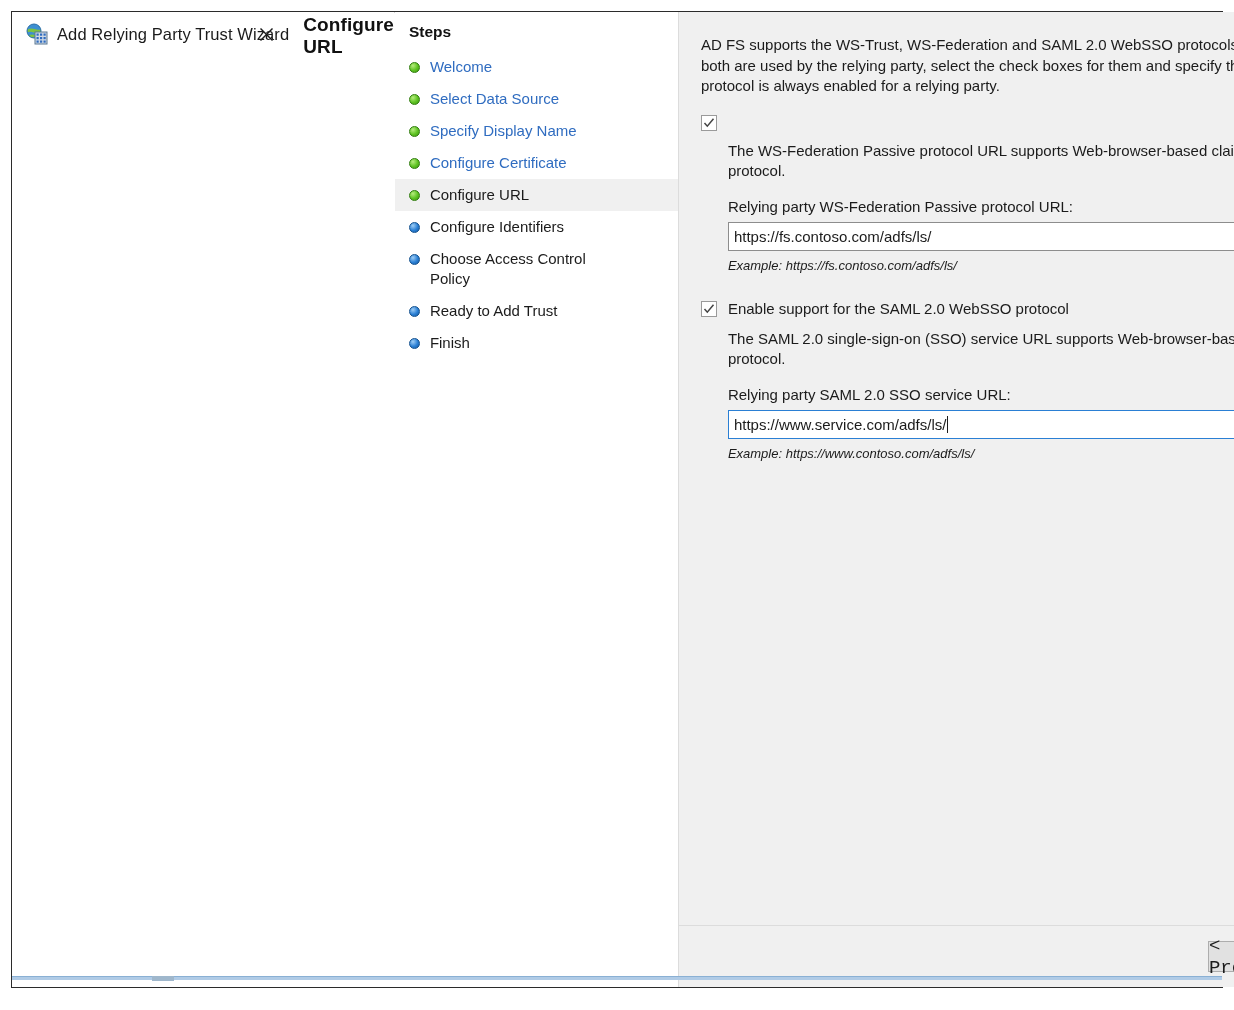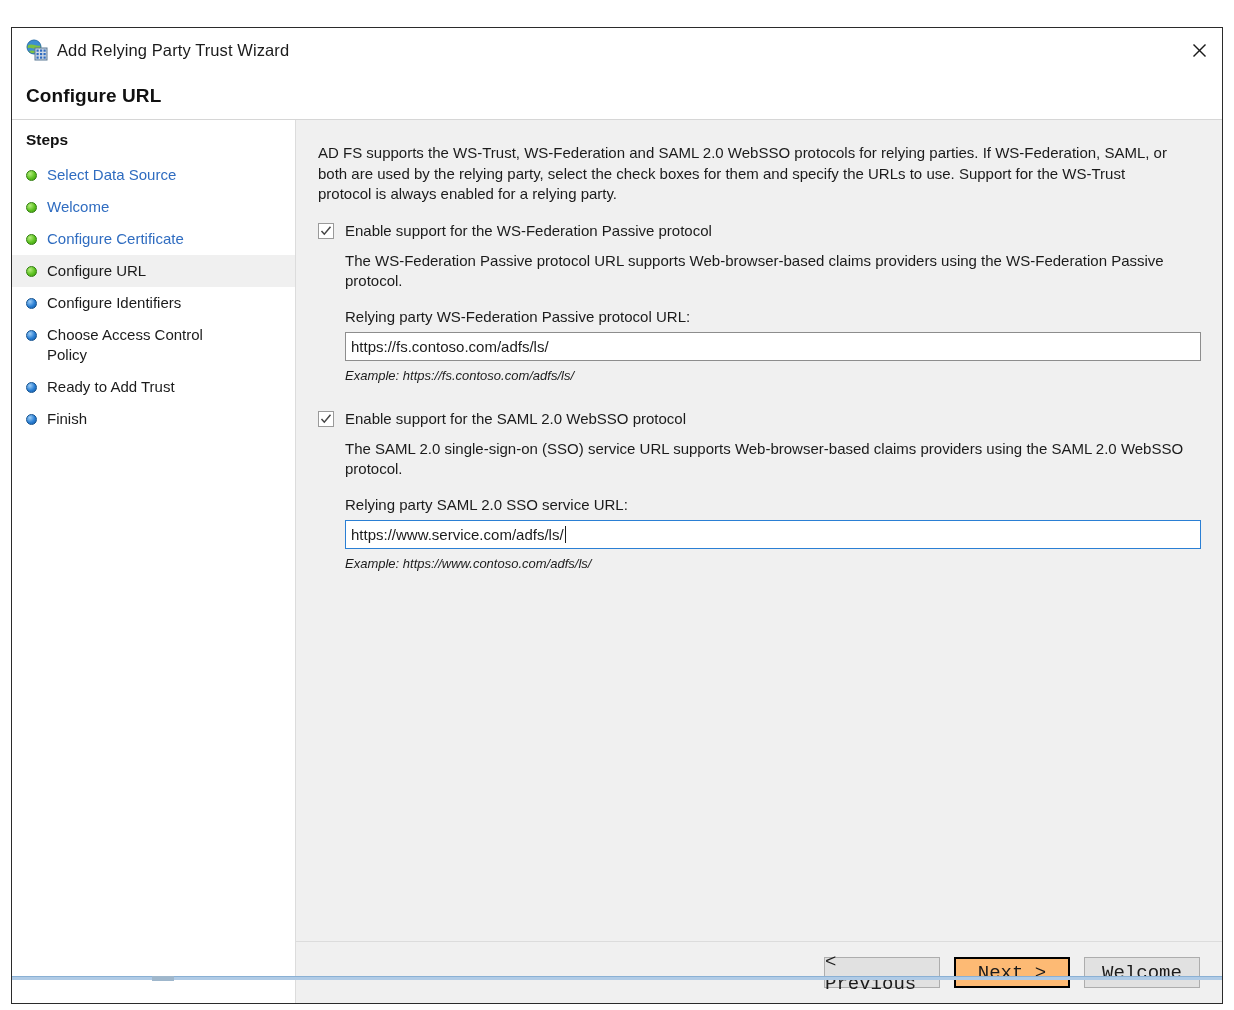--- a/index.html
+++ b/index.html
@@ -24,22 +24,21 @@
   .window {
     position: absolute;
     left: 11px;
     top: 11px;
     width: 1212px;
     height: 977px;
     background: #ffffff;
     border: 1px solid #2b2b2b;
     box-sizing: border-box;
     display: flex;
-    flex-direction: column;
-    margin-top: 16px;
+    flex-direction: row;
   }
   .window-bottom-edge {
     position: absolute;
     left: 12px;
     top: 976px;
     width: 1210px;
     height: 4px;
     background: #b0cbe6;
     border-top: 1px solid #8ab0d4;
     box-sizing: border-box;
@@ -345,25 +344,29 @@
     </div>
     <div class="header-rule"></div>
 
     <div class="body-area">
 
       <div class="sidebar">
         <div class="sidebar-title">Steps</div>
 
         <div class="step">
           <span class="bullet done"></span>
-          <span class="step-label">Select Data Source</span>
+          <span class="step-label">Welcome</span>
         </div>
         <div class="step">
           <span class="bullet done"></span>
-          <span class="step-label">Welcome</span>
+          <span class="step-label">Select Data Source</span>
+        </div>
+        <div class="step">
+          <span class="bullet done"></span>
+          <span class="step-label">Specify Display Name</span>
         </div>
         <div class="step">
           <span class="bullet done"></span>
           <span class="step-label">Configure Certificate</span>
         </div>
         <div class="step current">
           <span class="bullet done"></span>
           <span class="step-label">Configure URL</span>
         </div>
         <div class="step future">
@@ -389,21 +392,20 @@
         <div class="content-inner">
 
           <p class="intro">AD FS supports the WS-Trust, WS-Federation and SAML 2.0 WebSSO protocols for relying parties.  If WS-Federation, SAML, or both are used by the relying party, select the check boxes for them and specify the URLs to use.  Support for the WS-Trust protocol is always enabled for a relying party.</p>
 
           <div class="check-row">
             <span class="checkbox">
               <svg width="12" height="12" viewBox="0 0 12 12">
                 <polyline points="1.5,6 4.3,9.2 10.5,1.8" fill="none" stroke="#444444" stroke-width="1.5"></polyline>
               </svg>
             </span>
-            <span class="check-label">Enable support for the WS-Federation Passive protocol</span>
           </div>
 
           <div class="indent">
             <p class="desc">The WS-Federation Passive protocol URL supports Web-browser-based claims providers using the WS-Federation Passive protocol.</p>
             <p class="field-label">Relying party WS-Federation Passive protocol URL:</p>
             <div class="text-input">
               <span>https://fs.contoso.com/adfs/ls/</span>
             </div>
             <p class="example">Example: https://fs.contoso.com/adfs/ls/</p>
           </div>

